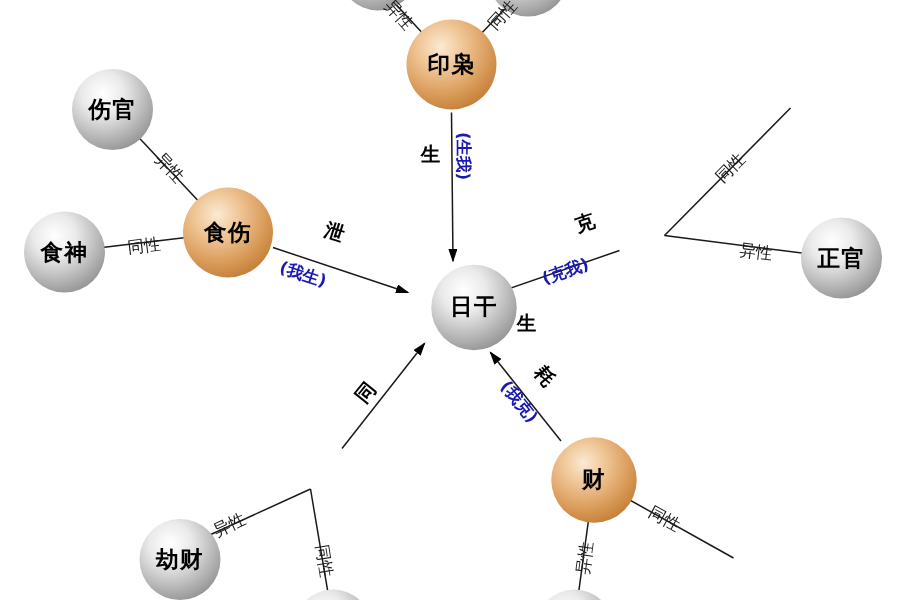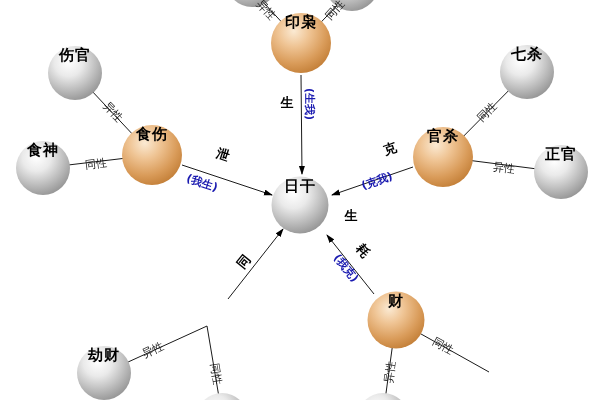--- a/index.html
+++ b/index.html
@@ -4,21 +4,21 @@
 <style>
   html,body { margin:0; padding:0; background:#fff; }
   .canvas {
     position:relative; width:600px; height:400px; background:#fff;
     overflow:hidden;
     font-family:"DejaVu Sans","Liberation Sans",sans-serif;
   }
   svg.lines { position:absolute; left:0; top:0; z-index:1; }
   .node {
     position:absolute; border-radius:50%;
-    display:flex; align-items:flex-start; justify-content:center;
+    display:flex; align-items:center; justify-content:center;
     font-weight:bold; font-size:15px; color:#000;
     z-index:2; transform:translate(-50%,-50%);
     letter-spacing:1px;
   }
   .node.gray {
     background: radial-gradient(circle at 38% 30%, #ffffff 0%, #eaeaea 28%, #c2c2c2 52%, #969696 78%, #7c7c7c 100%);
   }
   .node.orange {
     background: radial-gradient(circle at 38% 30%, #fbead3 0%, #efc494 28%, #d99b59 58%, #c07b33 82%, #a96820 100%);
   }
@@ -70,33 +70,27 @@
     </div>
   <div class="node orange" style="left:152px;top:155px;width:60px;height:60px">
       <span>食伤</span>
     </div>
   <div class="node gray" style="left:43px;top:168px;width:54px;height:54px">
       <span>食神</span>
     </div>
   <div class="node orange" style="left:301px;top:43px;width:60px;height:60px">
       <span>印枭</span>
     </div>
-  <div class="node gray" style="left:527px;top:72px;width:54px;height:54px">
-      <span>七杀</span>
-    </div>
   <div class="node gray" style="left:561px;top:172px;width:54px;height:54px">
       <span>正官</span>
     </div>
-  <div class="node orange" style="left:443px;top:157px;width:60px;height:60px">
-      <span>官杀</span>
-    </div>
-  <div class="node gray" style="left:300px;top:205px;width:57px;height:57px">
+  <div class="node gray" style="left:316px;top:205px;width:57px;height:57px">
       <span>日干</span>
     </div>
-  <div class="node gray" style="left:104px;top:373px;width:54px;height:54px">
+  <div class="node gray" style="left:120px;top:373px;width:54px;height:54px">
       <span>劫财</span>
     </div>
   <div class="node orange" style="left:396px;top:320px;width:57px;height:57px">
       <span>财</span>
     </div>
 
   <span class="lbl" style="left:113px;top:112px;--r:47deg">异性</span>
   <span class="lbl" style="left:96px;top:164px;--r:-7deg">同性</span>
   <span class="lbl" style="left:487px;top:112px;--r:-45deg">同性</span>
   <span class="lbl" style="left:504px;top:168px;--r:7deg">异性</span>

